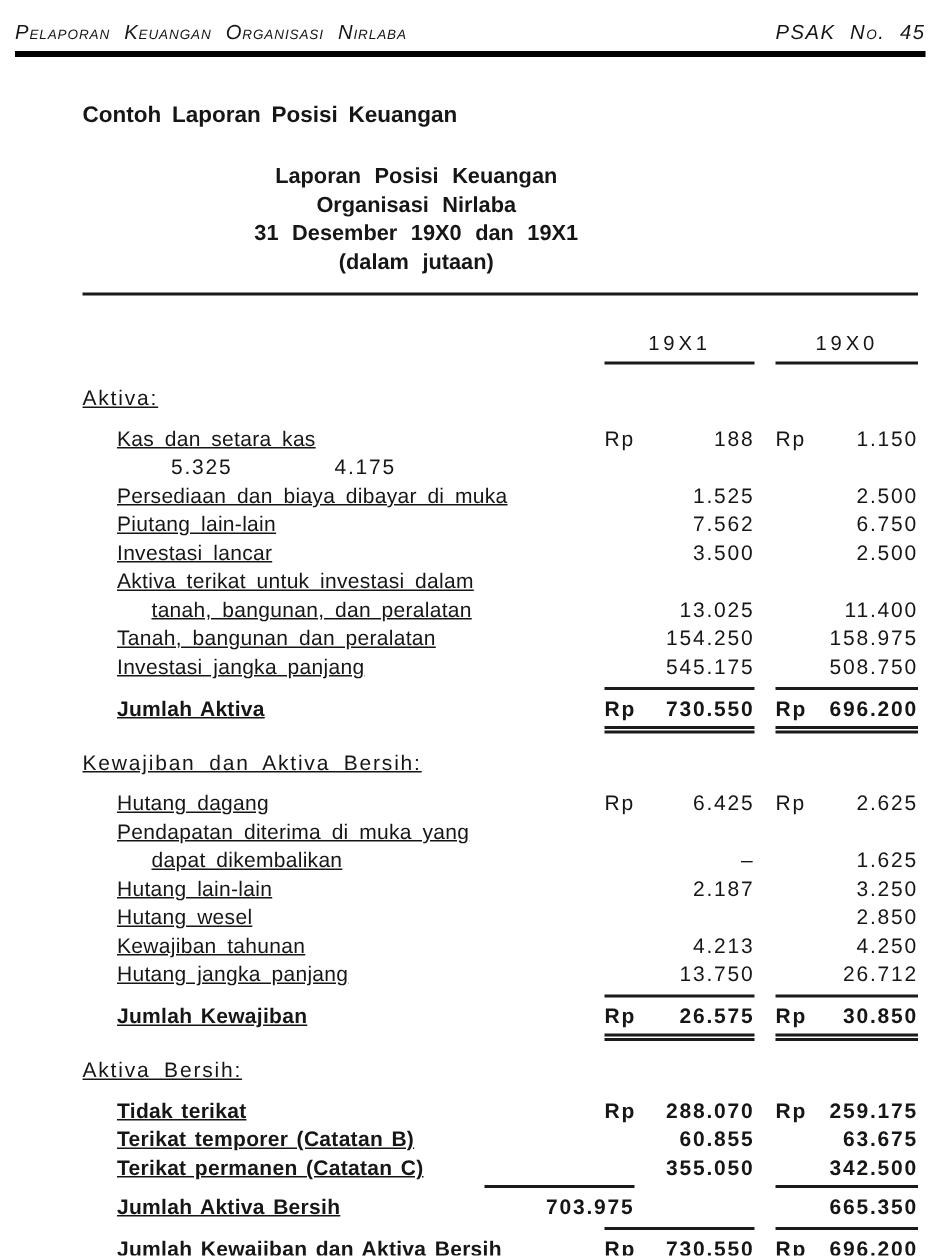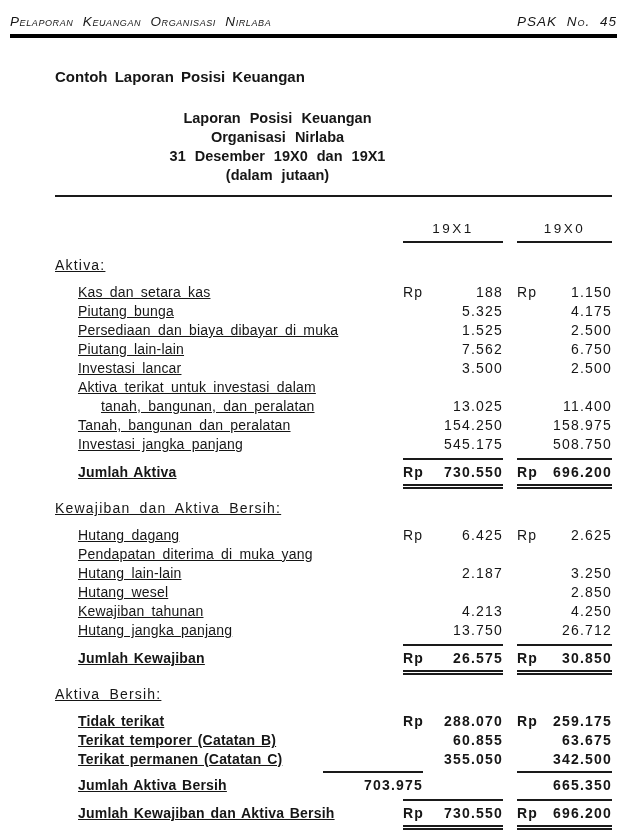--- a/index.html
+++ b/index.html
@@ -127,21 +127,20 @@
             <span class="rp">Rp</span>
             <span class="num">188</span>
           </div>
           <div class="colgap"></div>
           <div class="val v0">
             <span class="rp">Rp</span>
             <span class="num">1.150</span>
           </div>
         </div>
         <div class="trow item">
-          <div class="lbl">Piutang bunga</div>
           <div class="val v1">
             <span class="num">5.325</span>
           </div>
           <div class="colgap"></div>
           <div class="val v0">
             <span class="num">4.175</span>
           </div>
         </div>
         <div class="trow item">
           <div class="lbl">Persediaan dan biaya dibayar di muka</div>
@@ -248,20 +247,30 @@
           </div>
         </div>
         <div class="trow item">
           <div class="lbl">Pendapatan diterima di muka yang</div>
           <div class="val v1">
             <span class="num"></span>
           </div>
           <div class="colgap"></div>
           <div class="val v0">
             <span class="num"></span>
+          </div>
+        </div>
+        <div class="trow item indent2">
+          <div class="lbl">dapat dikembalikan</div>
+          <div class="val v1">
+            <span class="num">–</span>
+          </div>
+          <div class="colgap"></div>
+          <div class="val v0">
+            <span class="num">1.625</span>
           </div>
         </div>
         <div class="trow item">
           <div class="lbl">Hutang lain-lain</div>
           <div class="val v1">
             <span class="num">2.187</span>
           </div>
           <div class="colgap"></div>
           <div class="val v0">
             <span class="num">3.250</span>

